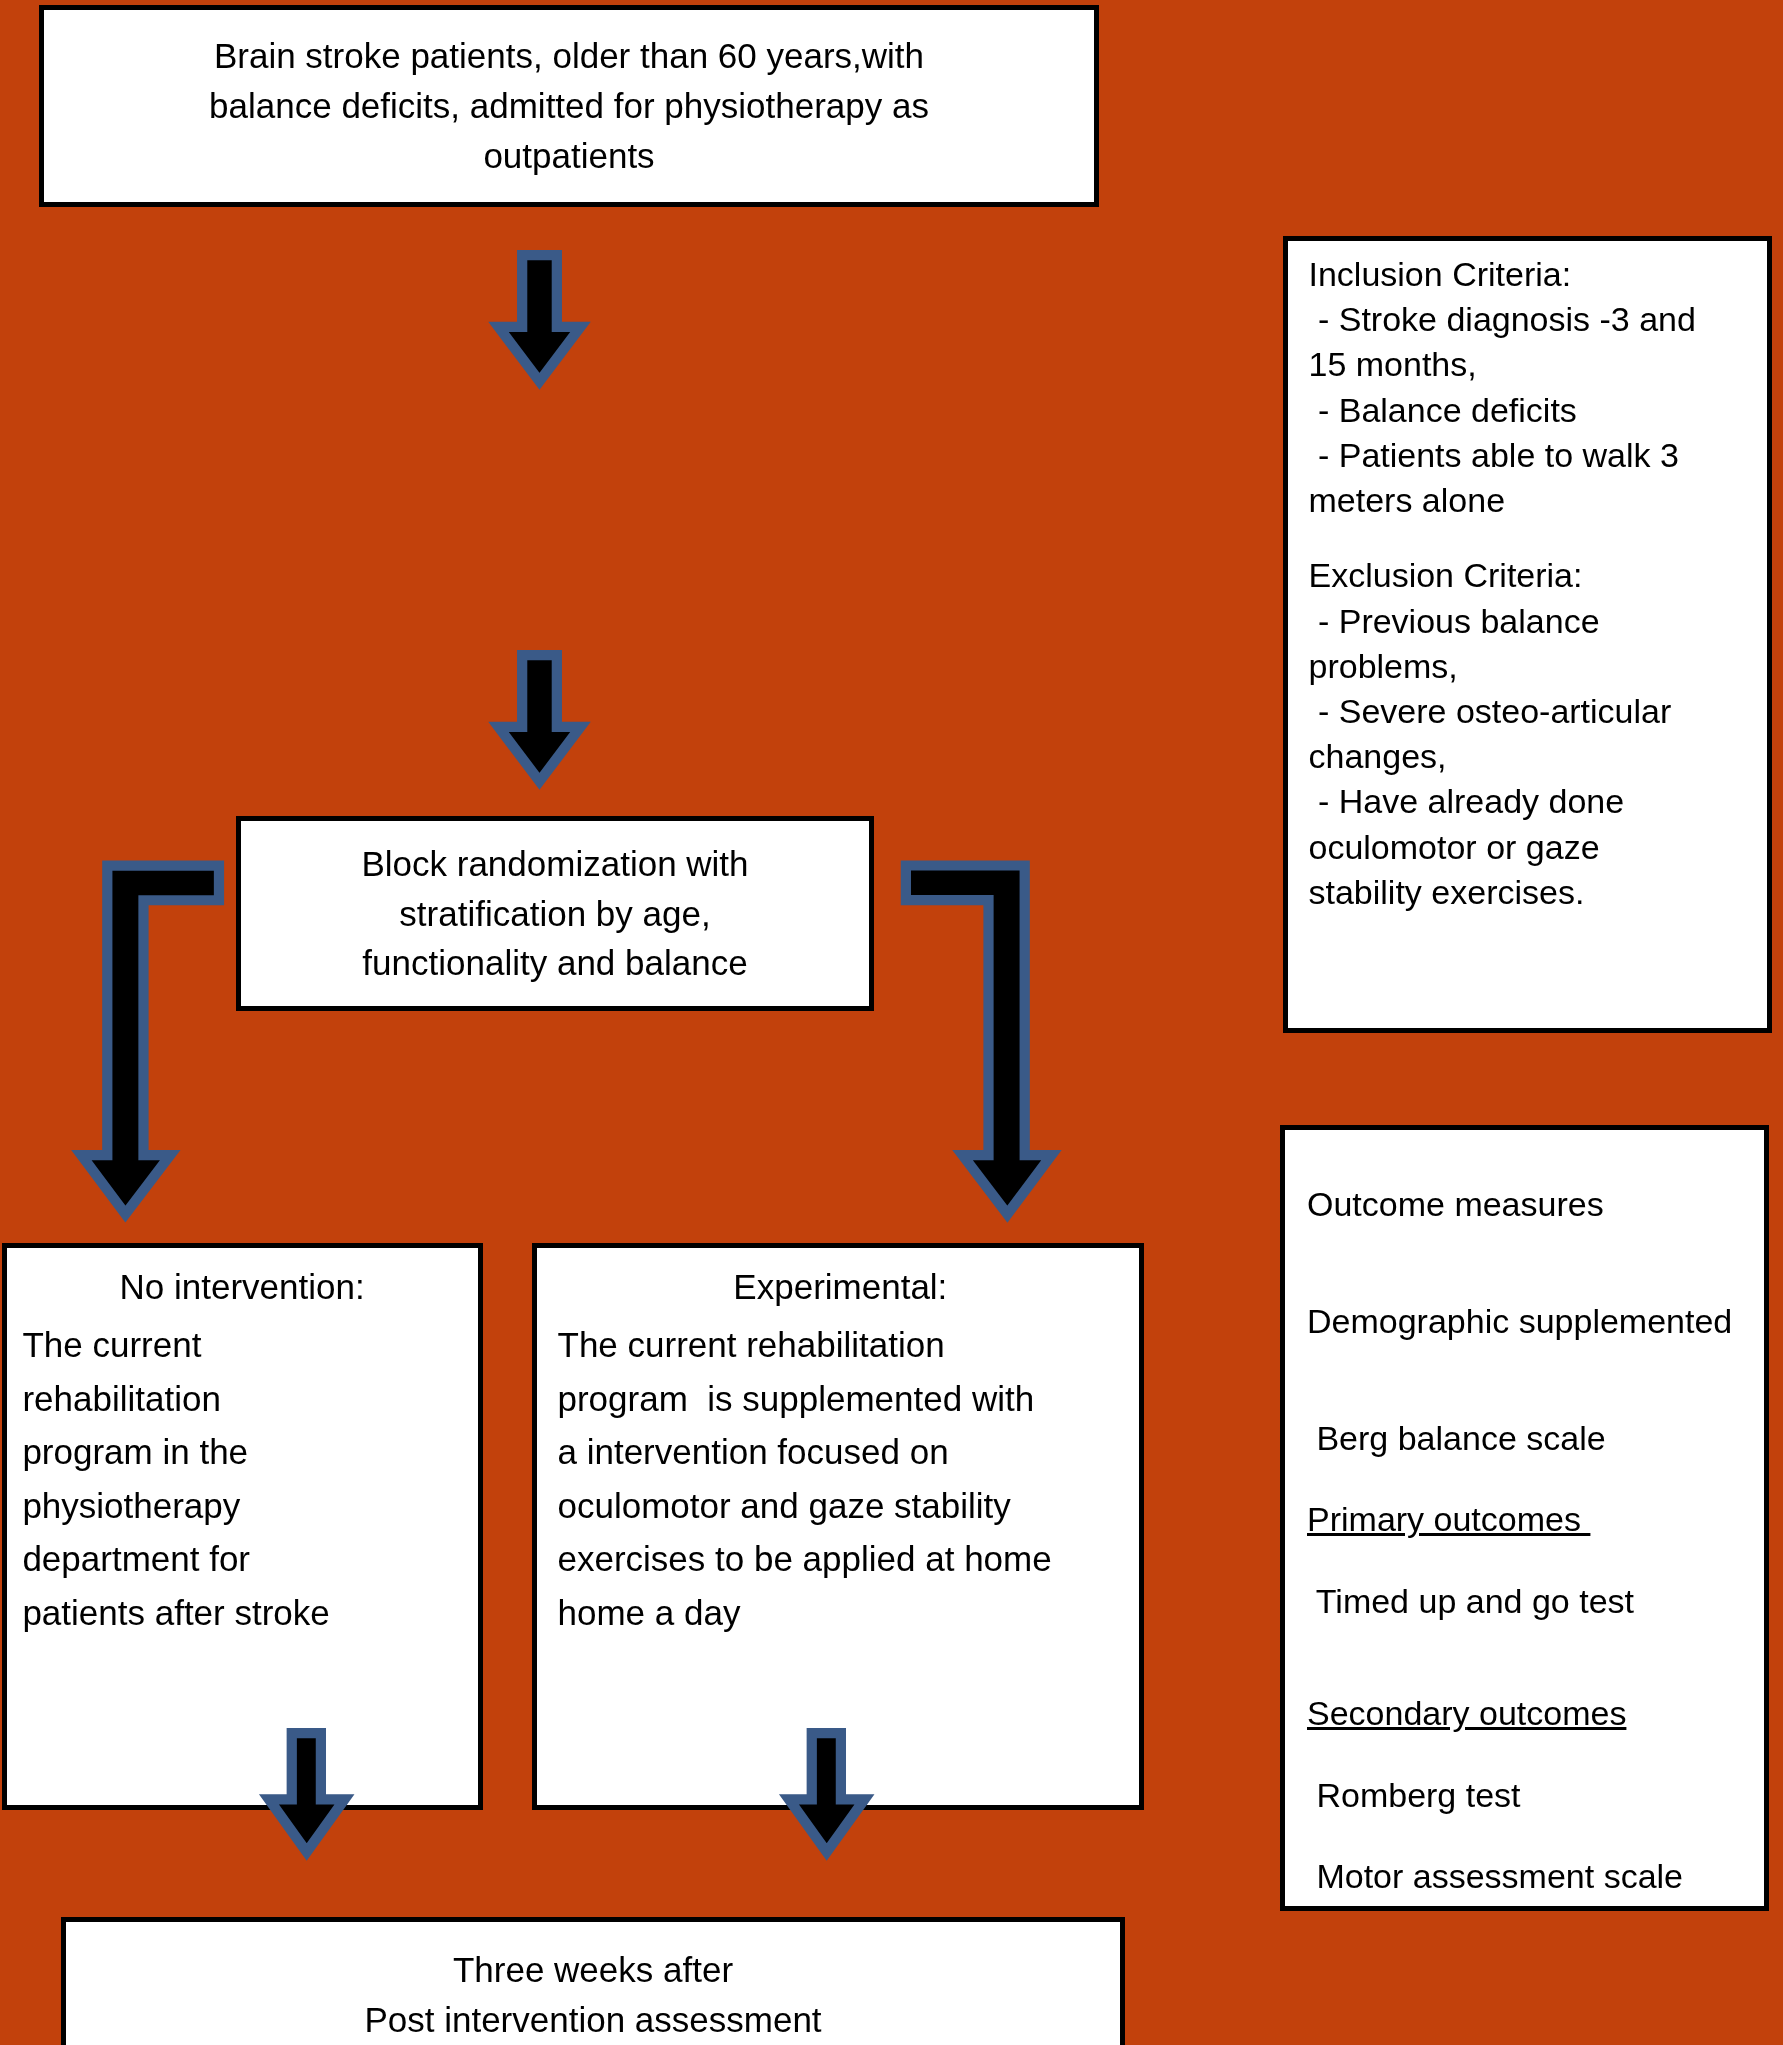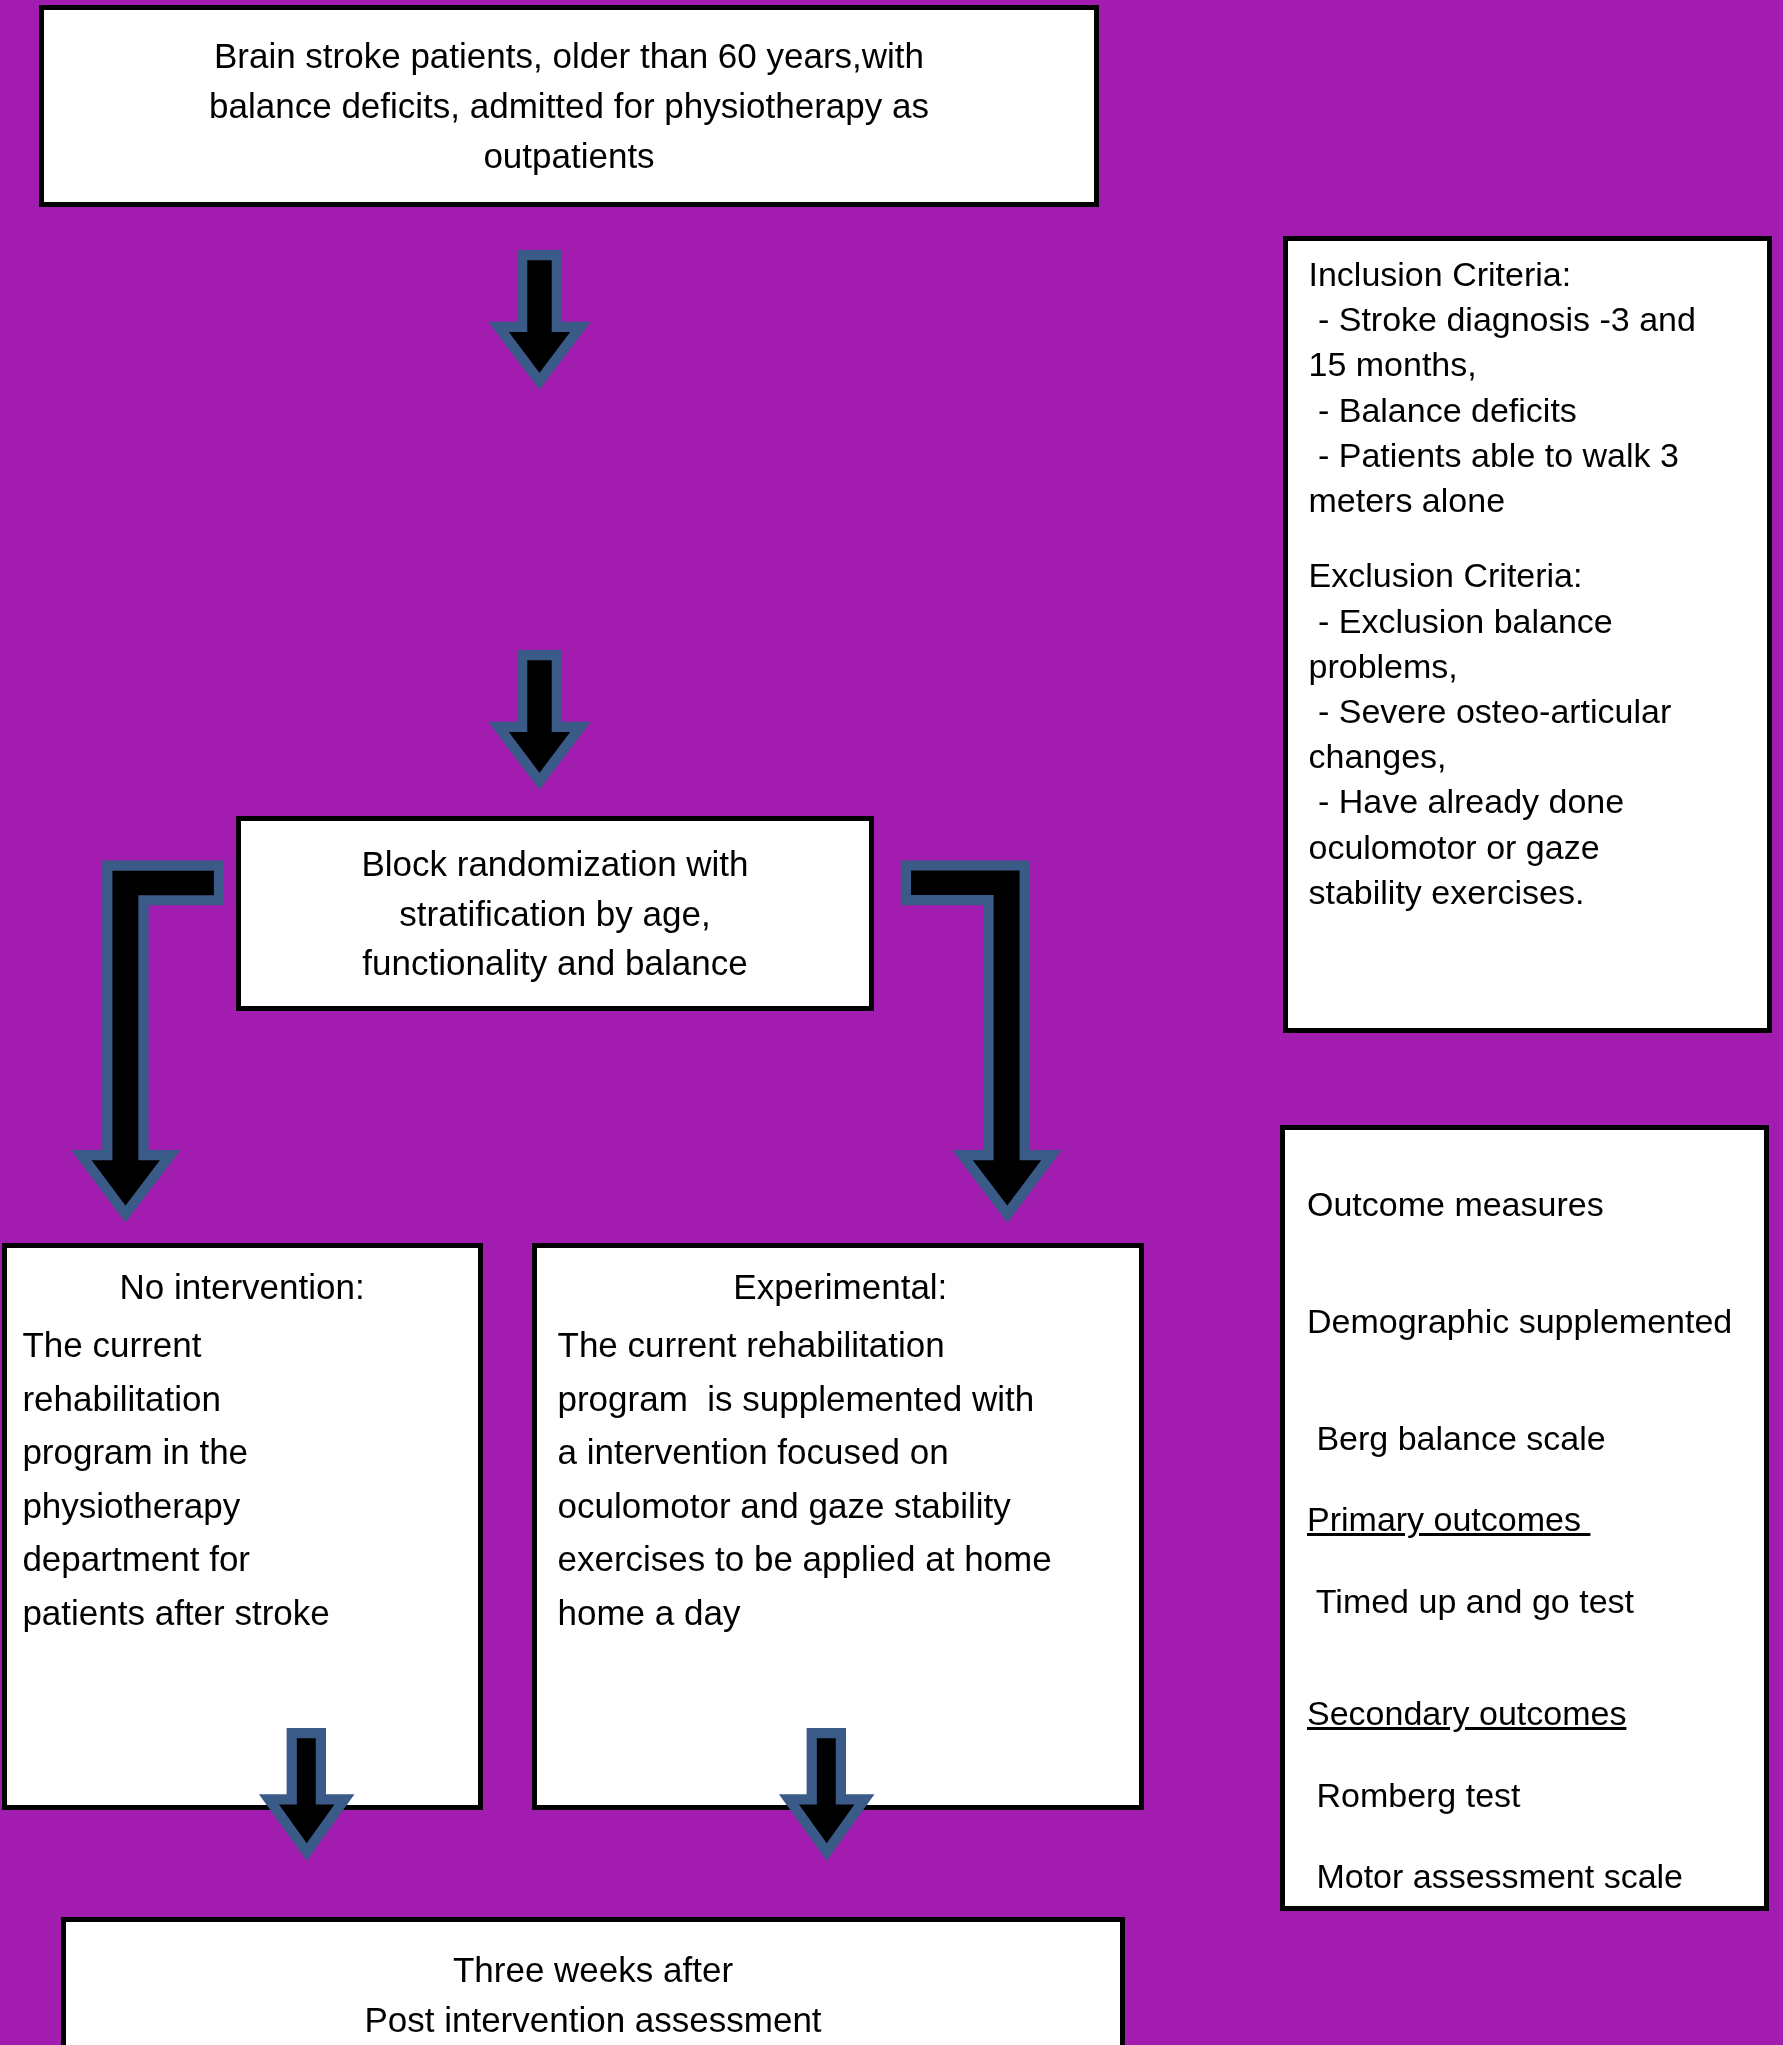--- a/index.html
+++ b/index.html
@@ -4,21 +4,21 @@
 <style>
   html, body {
     margin: 0;
     padding: 0;
     background: #ffffff;
   }
   #canvas {
     position: relative;
     width: 1784px;
     height: 2046px;
-    background: #a21caf;
+    background: #c2410c;
     font-family: "Liberation Sans", sans-serif;
     overflow: hidden;
   }
   .node {
     position: absolute;
     box-sizing: border-box;
     background: #ffffff;
     border: 5.5px solid #000000;
     color: #000000;
     line-height: 1.42;
@@ -185,21 +185,21 @@
 
   <div class="node left" id="panel-criteria">
     <span class="line">Inclusion Criteria:</span>
     <span class="line"> - Stroke diagnosis -3 and</span>
     <span class="line">15 months,</span>
     <span class="line"> - Balance deficits</span>
     <span class="line"> - Patients able to walk 3</span>
     <span class="line">meters alone</span>
     <span class="gap"></span>
     <span class="line">Exclusion Criteria:</span>
-    <span class="line"> - Exclusion balance</span>
+    <span class="line"> - Previous balance</span>
     <span class="line">problems,</span>
     <span class="line"> - Severe osteo-articular</span>
     <span class="line">changes,</span>
     <span class="line"> - Have already done</span>
     <span class="line">oculomotor or gaze</span>
     <span class="line">stability exercises.</span>
   </div>
 
   <div class="node left" id="panel-outcomes">
     <span class="line">Outcome measures</span>

